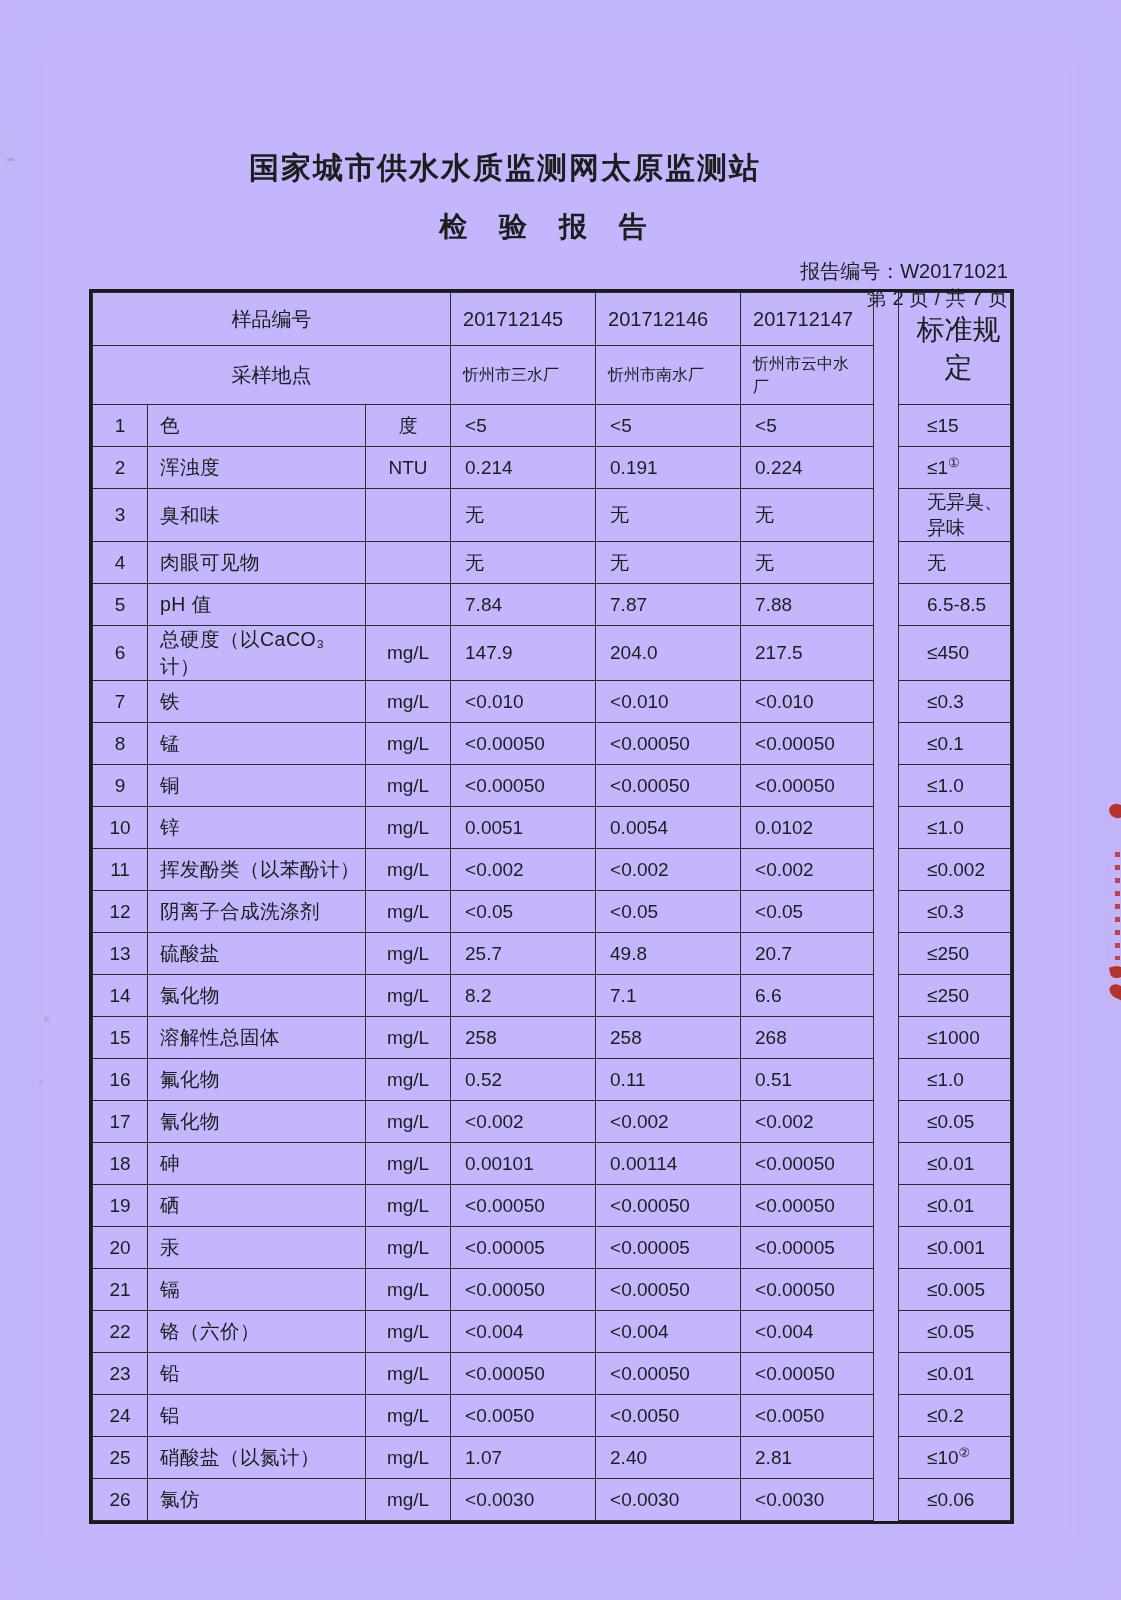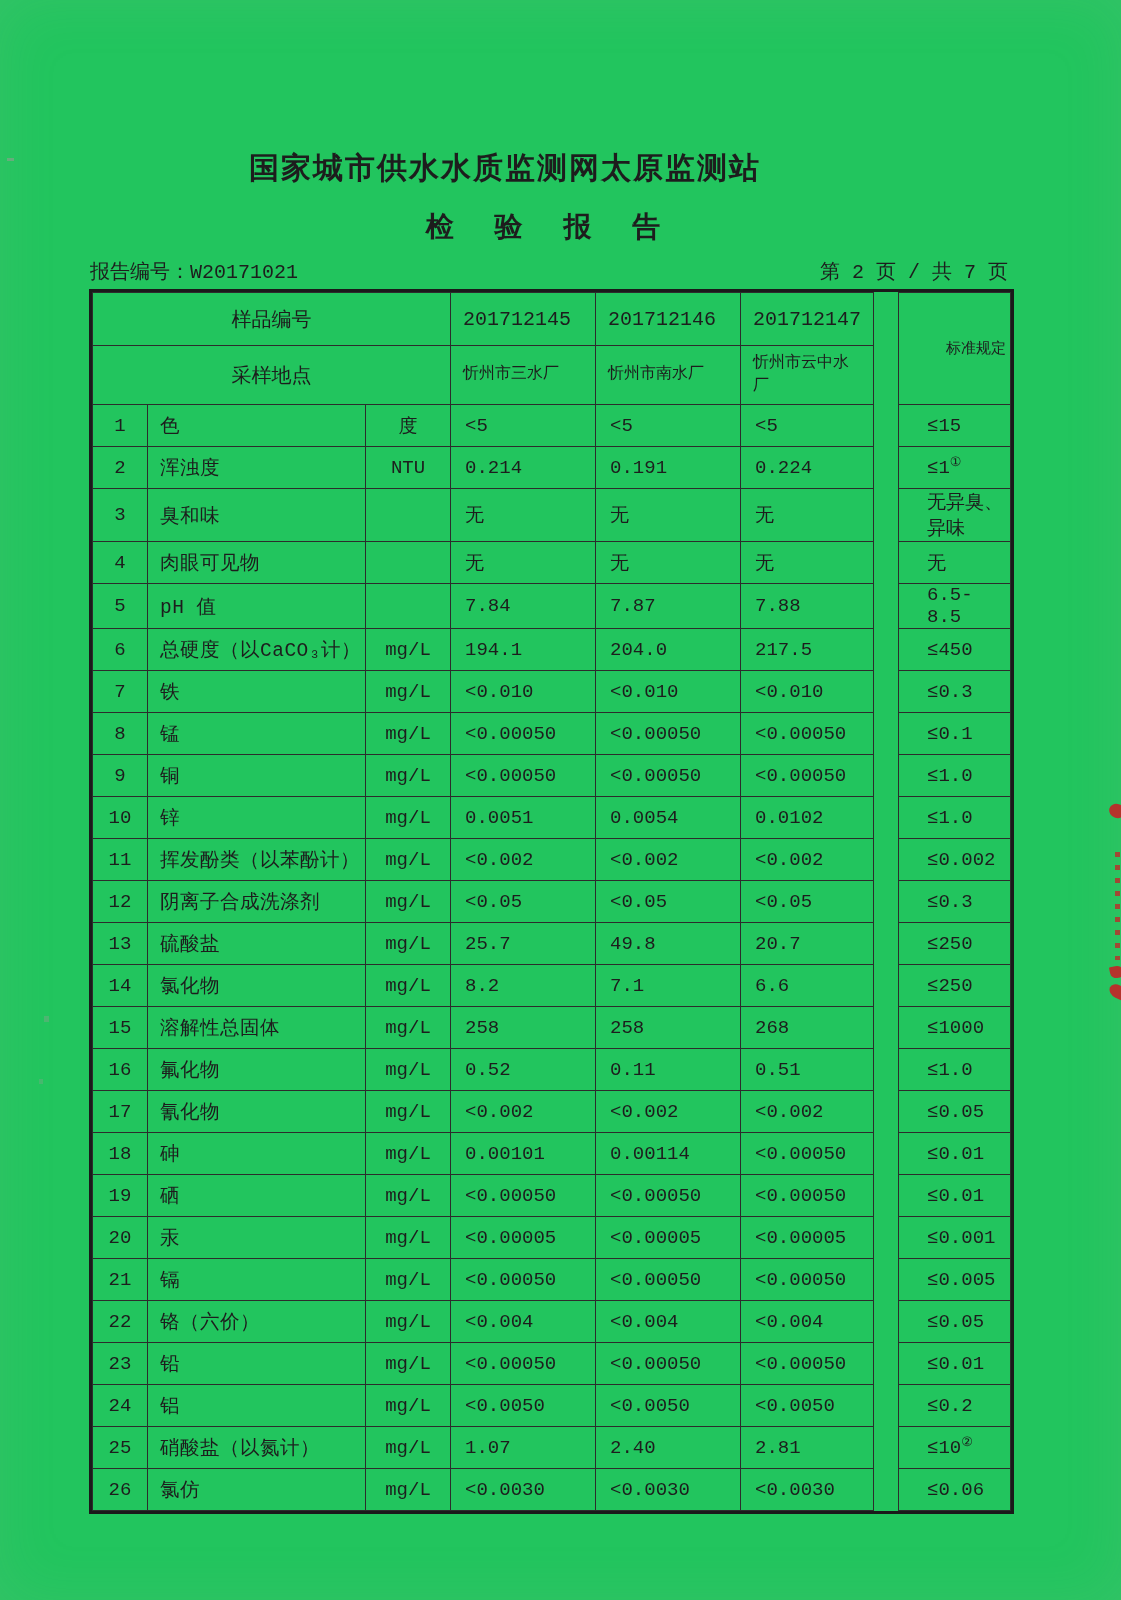--- a/index.html
+++ b/index.html
@@ -1,55 +1,56 @@
 <!DOCTYPE html>
 <html><head>
 <meta charset="utf-8">
 <style>
   html,body{margin:0;padding:0;background:#e8e8e6;}
   .sheet{
     position:relative;
     width:1121px;height:1600px;
-    background:#22c55e;
-    font-family:Liberation Mono, monospace;
+    background:#c4b5fd;
+    font-family:Liberation Sans, sans-serif;
     color:#1d1d1d;
     overflow:hidden;
     box-shadow:inset 0 0 60px rgba(180,180,170,.12);
   }
   .doc-title{
     position:absolute;left:90px;top:148px;width:830px;
     text-align:center;font-size:30px;font-weight:600;letter-spacing:2px;
   }
   .doc-subtitle{
     position:absolute;left:90px;top:208px;width:918px;
     text-align:center;font-size:28px;font-weight:600;letter-spacing:12px;
   }
   .meta-line{
     position:absolute;left:90px;top:258px;width:918px;
     display:flex;justify-content:space-between;align-items:flex-end;
     font-size:20px;
+    flex-direction:column;
   }
   .table-wrap{
     position:absolute;left:89px;top:289px;
     border:3px solid #1a1a1a;
   }
   table{border-collapse:collapse;table-layout:fixed;width:918px;}
   td{
     border:1px solid #2c2c2c;
     font-size:19px;
     vertical-align:middle;
     padding:0 4px 0 12px;
     overflow:hidden;
   }
   thead td.hc{text-align:center;font-size:20px;padding:0 4px;}
   thead tr.r1 td{height:52px;}
   thead tr.r2 td{height:58px;}
   td.idv{font-size:20px;border-radius:9px;}
   td.loc{font-size:16px;line-height:1.45;padding-right:20px;}
-  td.std-h{text-align:right;font-size:15px;}
+  td.std-h{text-align:center;font-size:28px;}
   tbody td{height:41px;}
   td.num{text-align:center;padding:0 2px;}
   td.pname{font-size:19.5px;letter-spacing:.5px;}
   td.unit{text-align:center;padding:0 2px;}
   td.val{padding-left:14px;}
   td.std{padding-left:28px;}
   td.gap{border-top:none;border-bottom:none;padding:0;}
   sup{font-size:13px;vertical-align:super;line-height:0;}
   .seal{position:absolute;}
   .speck{position:absolute;background:#9a9a94;opacity:.55;}
@@ -144,21 +145,21 @@
             <td class="val">7.84</td>
             <td class="val">7.87</td>
             <td class="val">7.88</td>
             <td class="gap"></td>
             <td class="std">6.5-8.5</td>
           </tr>
           <tr>
             <td class="num">6</td>
             <td class="pname">总硬度（以CaCO₃计）</td>
             <td class="unit">mg/L</td>
-            <td class="val">194.1</td>
+            <td class="val">147.9</td>
             <td class="val">204.0</td>
             <td class="val">217.5</td>
             <td class="gap"></td>
             <td class="std">≤450</td>
           </tr>
           <tr>
             <td class="num">7</td>
             <td class="pname">铁</td>
             <td class="unit">mg/L</td>
             <td class="val">&lt;0.010</td>

